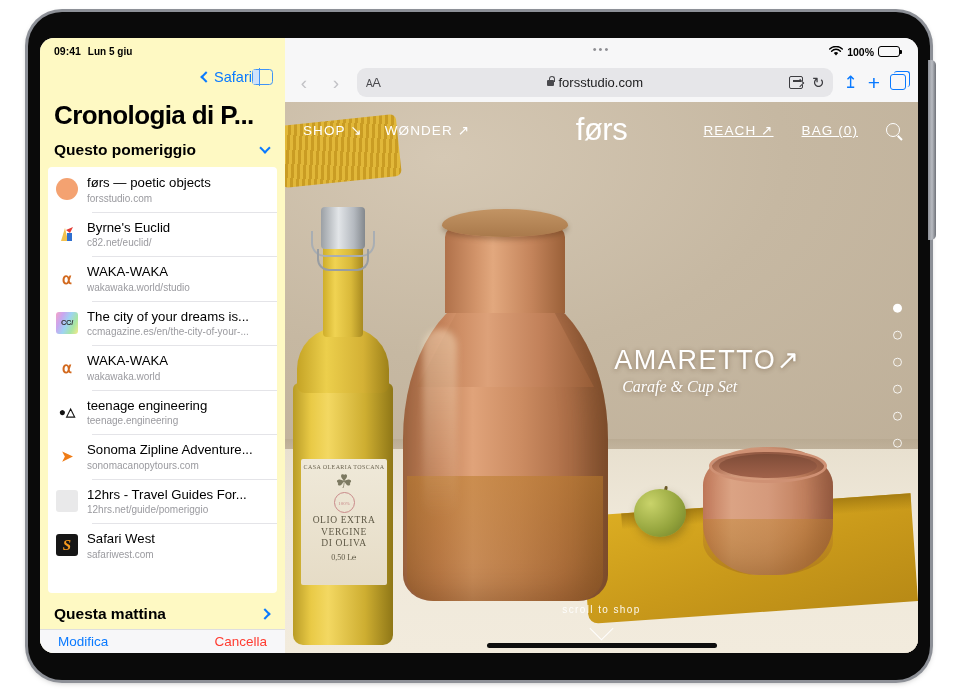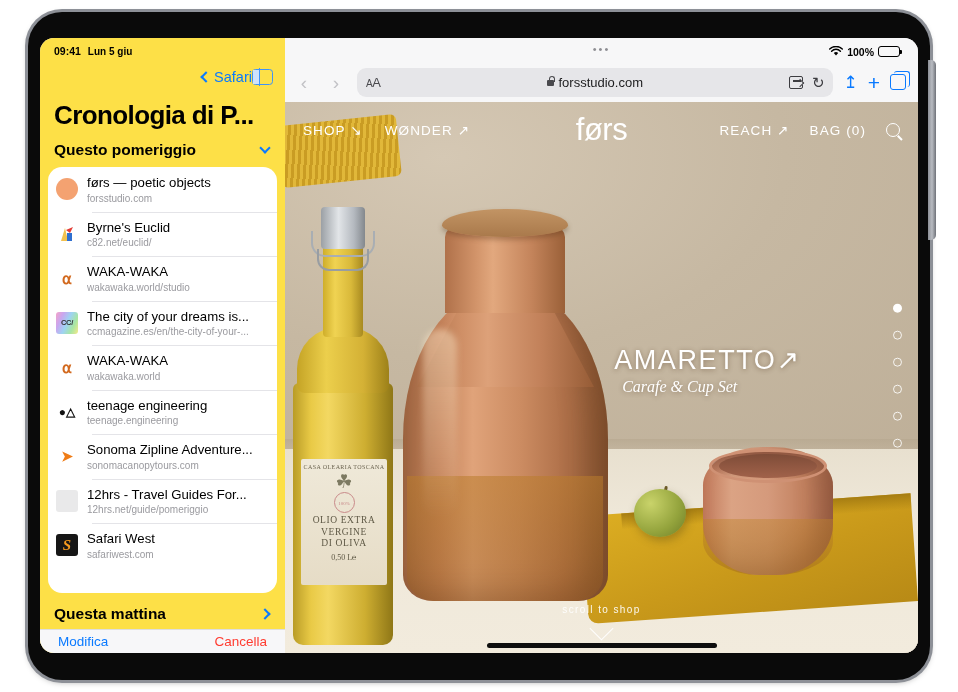--- a/index.html
+++ b/index.html
@@ -37,21 +37,21 @@
     width: 878px; height: 615px;
     background: #f2f1f6;
     border-radius: 14px;
     overflow: hidden;
     display: flex;
   }
 
   
   #sidebar {
     width: 245px; height: 100%;
-    background: #fde047;
+    background: #fef9c3;
     display: flex; flex-direction: column;
     position: relative;
     flex: none;
   }
   #status-bar {
     height: 22px; display: flex; align-items: center;
     padding: 4px 0 0 14px; gap: 7px;
     font-size: 10.5px; font-weight: bold; color: #000;
   }
   #status-date { font-weight: 600; font-size: 10px; }
@@ -93,21 +93,21 @@
     width: 8px; height: 8px; border-right: 2px solid #0a7aff;
     border-bottom: 2px solid #0a7aff; transform: rotate(45deg);
     margin-top: -4px;
   }
   .chev-right {
     width: 8px; height: 8px; border-right: 2.2px solid #0a7aff;
     border-top: 2.2px solid #0a7aff; transform: rotate(45deg);
   }
 
   #history-card {
-    margin: 0 8px; background: #fff; border-radius: 14px;
+    margin: 0 8px; background: #fff; border-radius: 4px;
     overflow: hidden; flex: 1 1 auto;
   }
   .history-row {
     display: flex; align-items: center; gap: 9px;
     height: 44.5px; padding: 0 8px 0 8px; position: relative;
     cursor: pointer;
   }
   .history-row + .history-row:before {
     content: ""; position: absolute; left: 44px; right: 0; top: 0;
     height: 1px; background: #e4e4e8;
@@ -301,22 +301,22 @@
     background: #6d5c2a; border-radius: 2px; transform: rotate(12deg); }
 
   
   #site-nav { position: absolute; left: 0; right: 0; top: 0; height: 56px;
     display: flex; align-items: center; padding: 0 18px;
     color: #fff; font-size: 13.5px; letter-spacing: 1.1px; z-index: 6; }
   #site-nav .nav-left { display: flex; gap: 22px; }
   #site-logo { position: absolute; left: 0; right: 0; text-align: center;
     font-size: 31px; letter-spacing: -.5px; color: #fff;
     font-weight: 300; pointer-events: none; }
-  #site-nav .nav-right { margin-left: auto; display: flex; gap: 20px;
-    align-items: center; }
+  #site-nav .nav-right { margin-left: auto; display: flex; gap: 28px;
+    align-items: center; text-decoration: underline; }
   .nav-link { cursor: pointer; white-space: nowrap; }
   #search-icon { width: 14px; height: 14px; border: 1.6px solid #fff;
     border-radius: 50%; position: relative; cursor: pointer; }
   #search-icon:after { content:""; position: absolute; right: -4px; bottom: -3px;
     width: 6px; height: 1.6px; background: #fff; transform: rotate(45deg); }
 
   #hero-text { position: absolute; left: 52%; top: 44%; z-index: 6;
     color: #fff; text-shadow: 0 1px 5px rgba(70,45,20,.45); }
   #hero-title { font-size: 27px; letter-spacing: 1.6px; font-weight: 400; }
   #hero-sub { font-family: "Liberation Serif", serif; font-style: italic;

